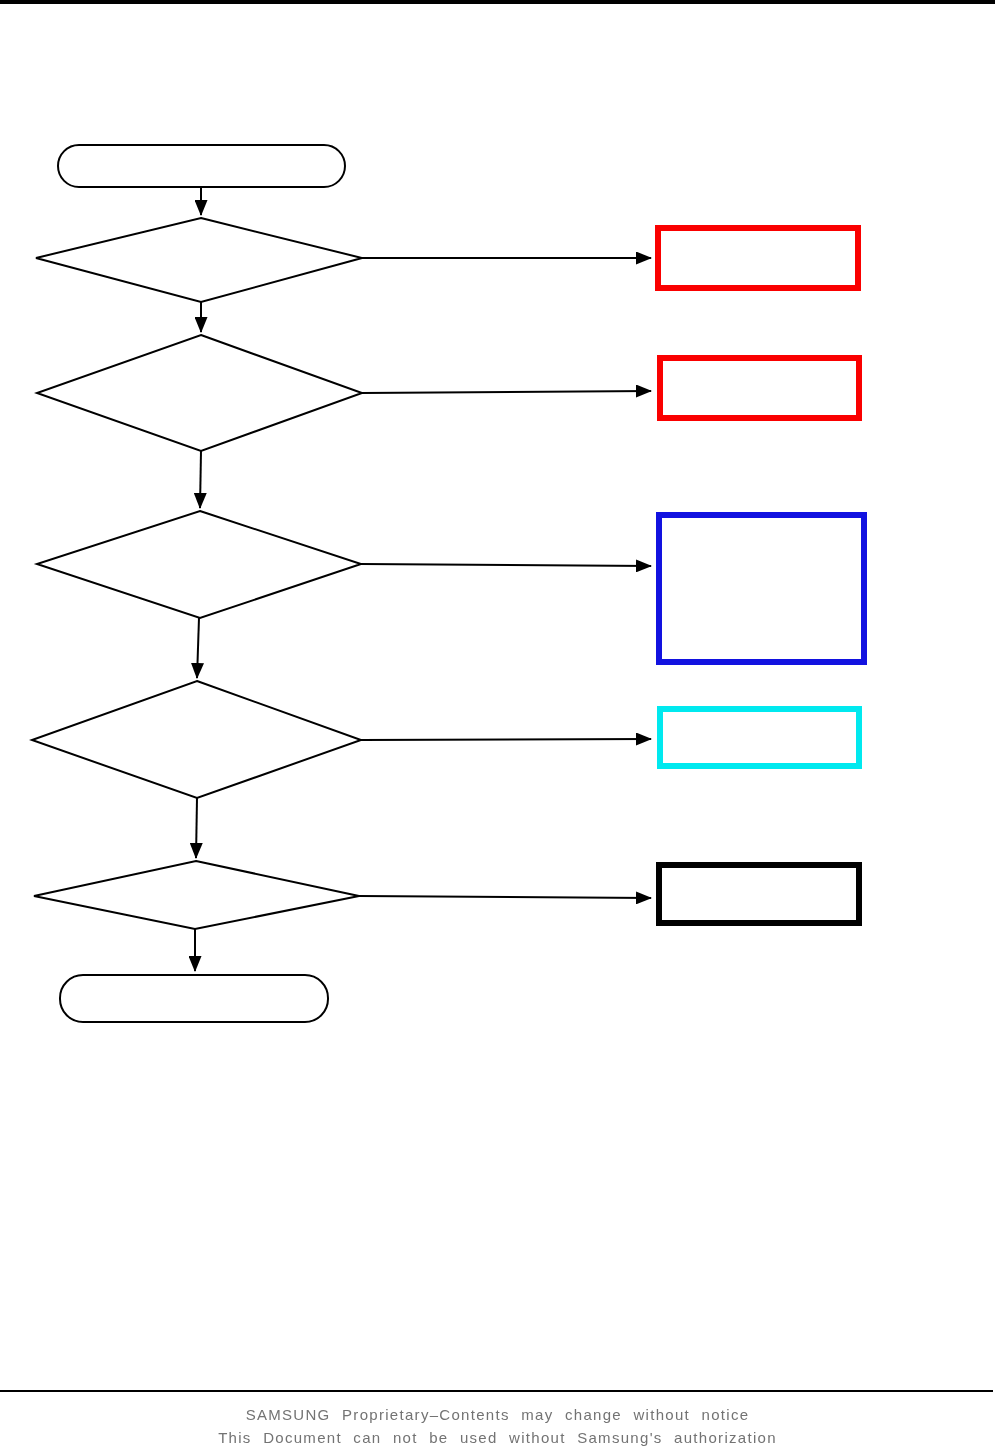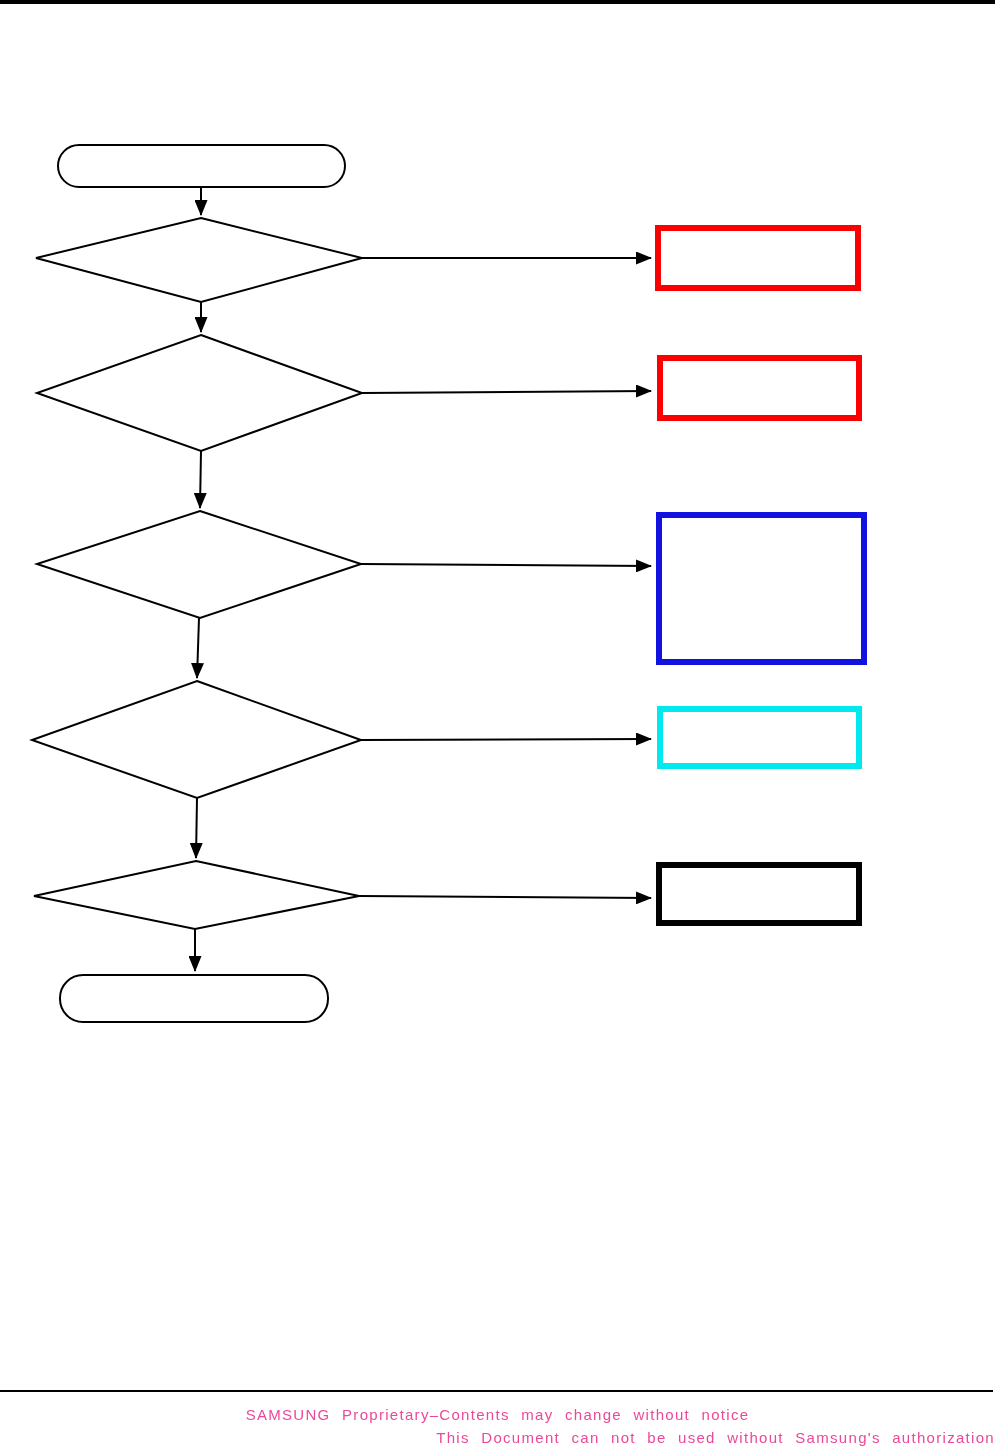--- a/index.html
+++ b/index.html
@@ -28,21 +28,21 @@
     width:995px;
   }
   .footer-rule{
     width:993px;
     height:0;
     border-top:2px solid #000000;
   }
   .footer-text{
     margin-top:11px;
     text-align:center;
-    color:#ec4899;
+    color:#737373;
     font-size:15px;
     letter-spacing:1.3px;
     word-spacing:6px;
     line-height:23px;
     font-weight:400;
   }
 </style>
 </head>
 <body>
 
@@ -95,16 +95,16 @@
     <rect x="659" y="865" width="200" height="58" fill="none" stroke-width="6" stroke="#000000"></rect>
 
     <line x1="195" y1="929" x2="195" y2="971" stroke="#000000" stroke-width="2" marker-end="url(#ah)"></line>
 
     <rect x="60" y="975" width="268" height="47" rx="23" ry="23" fill="none" stroke-width="2" stroke="#000000"></rect>
   </svg>
 
   <div class="footer">
     <div class="footer-rule"></div>
     <div class="footer-text">SAMSUNG Proprietary–Contents may change without notice</div>
-    <div class="footer-text" style="margin-top:0;text-align:right;">This Document can not be used without Samsung's authorization</div>
+    <div class="footer-text" style="margin-top:0;">This Document can not be used without Samsung's authorization</div>
   </div>
 
 </div>
 
 </body></html>

